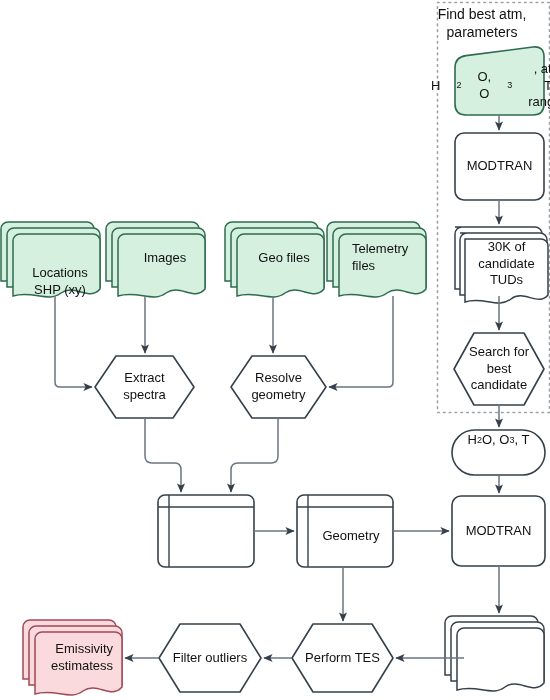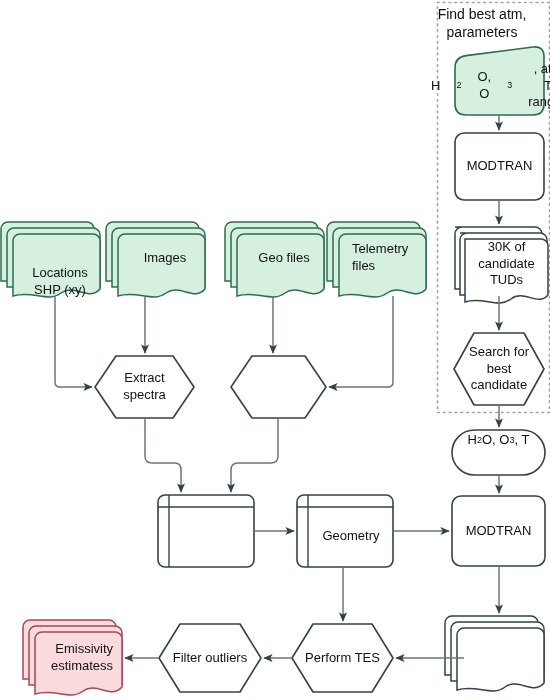--- a/index.html
+++ b/index.html
@@ -194,20 +194,22 @@
   <div class="lbl" style="left:125px;top:234px;width:80px;height:48px;">Images</div>
 
   <div class="lbl" style="left:244px;top:234px;width:80px;height:48px;">Geo files</div>
 
   <div class="lbl left" style="left:352px;top:234px;width:74px;height:48px;">Telemetry
 files</div>
 
   <div class="lbl" style="left:99px;top:360px;width:91px;height:54px;">Extract
 spectra</div>
 
+  <div class="lbl" style="left:234px;top:360px;width:89px;height:54px;">Resolve
+geometry</div>
 
 
   <div class="lbl" style="left:309px;top:507px;width:84px;height:58px;">Geometry</div>
 
   <div class="lbl" style="left:452px;top:496px;width:93px;height:70px;">MODTRAN</div>
 
 
   <div class="lbl" style="left:292px;top:630px;width:101px;height:56px;">Perform TES</div>
 
   <div class="lbl" style="left:159px;top:630px;width:102px;height:56px;">Filter outliers</div>

